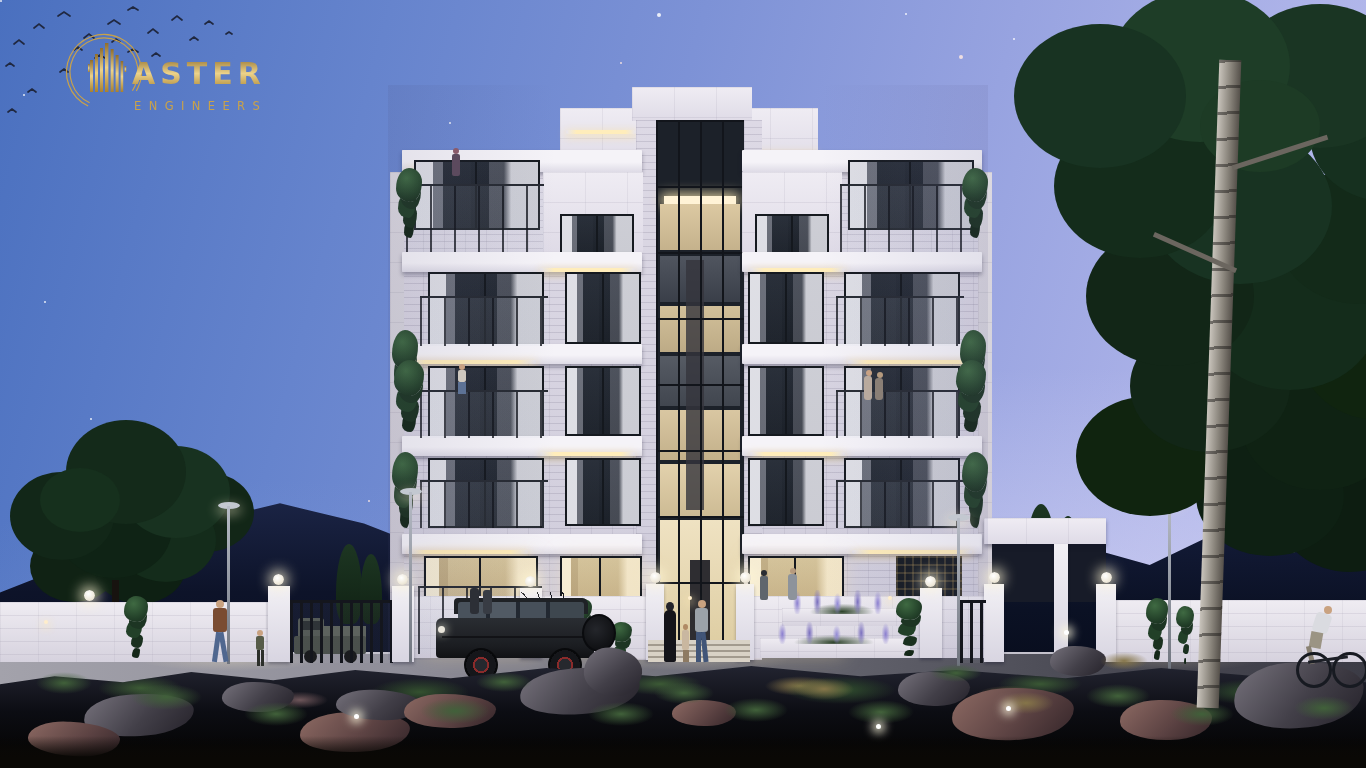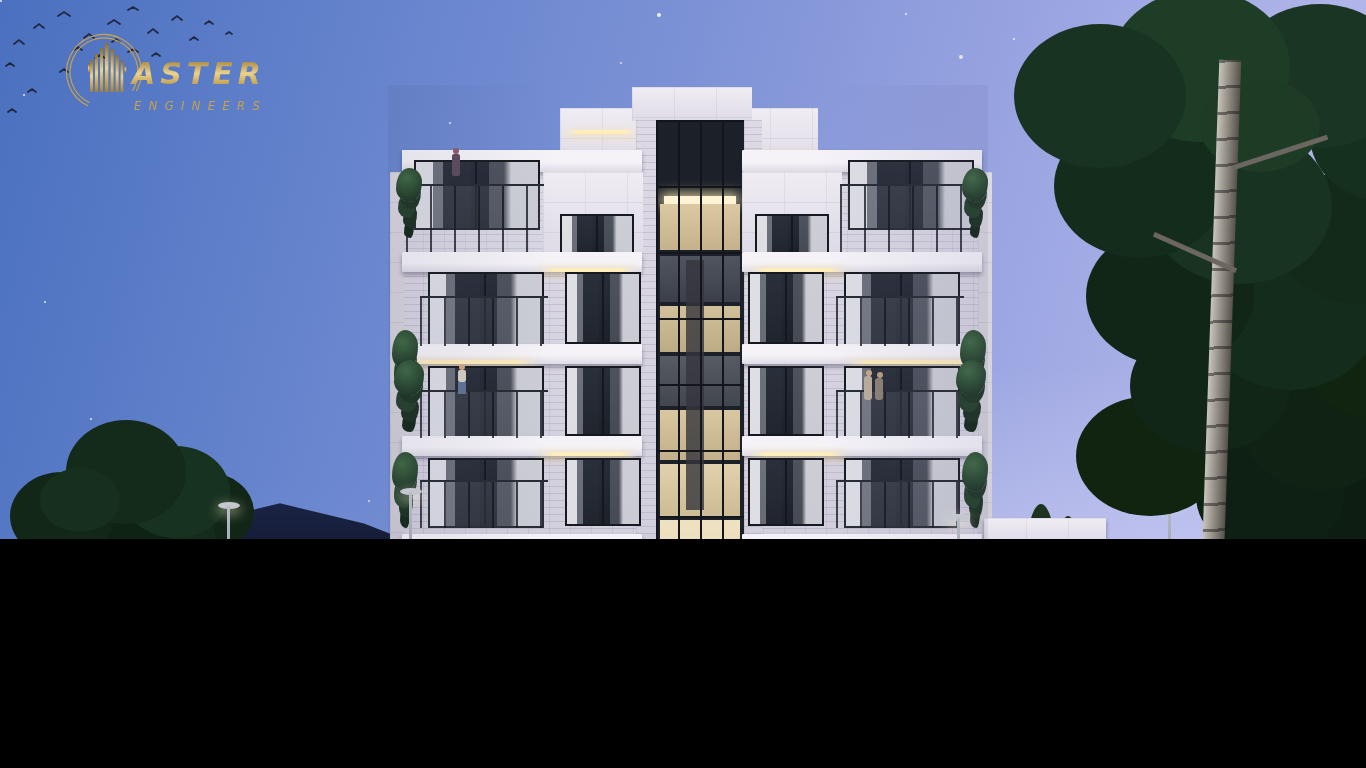--- a/index.html
+++ b/index.html
@@ -1,17 +1,17 @@
 <!DOCTYPE html>
 <html><head>
 <meta charset="utf-8">
 <style>
   html,body{margin:0;padding:0;background:#000;}
-  #stage{position:relative;width:1366px;height:539px;overflow:hidden;
-         font-family:"DejaVu Sans","Liberation Sans",sans-serif;font-style:italic;}
+  #stage{position:relative;width:1366px;height:768px;overflow:hidden;
+         font-family:"DejaVu Sans","Liberation Sans",sans-serif;}
   .abs{position:absolute;}
   
   #sky{left:0;top:0;width:1366px;height:768px;z-index:0;
     background:
       radial-gradient(900px 420px at 78% 86%, rgba(226,224,248,.55), transparent 70%),
       radial-gradient(700px 360px at 20% 95%, rgba(150,170,220,.25), transparent 70%),
       linear-gradient(105deg,#4a70bf 0%,#6684cd 25%,#7d92d6 45%,#97a3e0 65%,#acb2e8 82%,#bcc0ee 100%);}
   #stars{left:0;top:0;width:2px;height:2px;border-radius:50%;background:#fff;opacity:.85;z-index:1;
     box-shadow:658px 14px 0 1px #fff,620px 62px 0 0 #ffe9e2,672px 108px 0 1px #fff,449px 122px 0 0 #fff,
       905px 13px 0 0 #fff,960px 56px 0 1px #ffe9e2,1013px 38px 0 0 #fff,1106px 58px 0 0 #ffe9e2,

